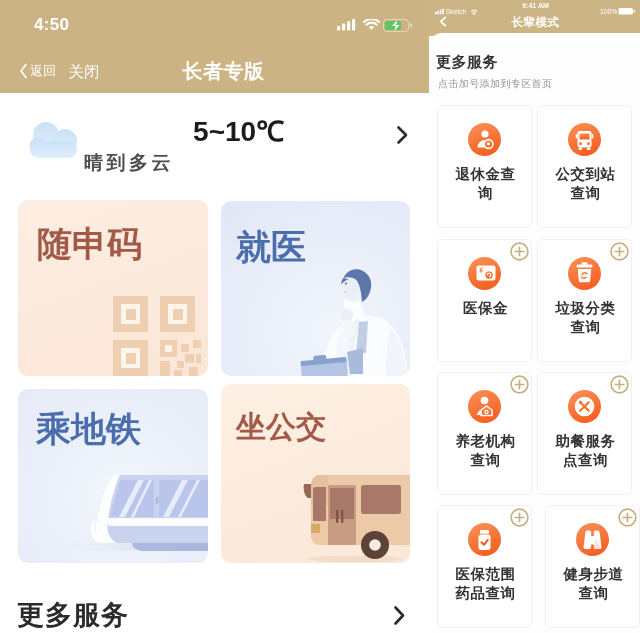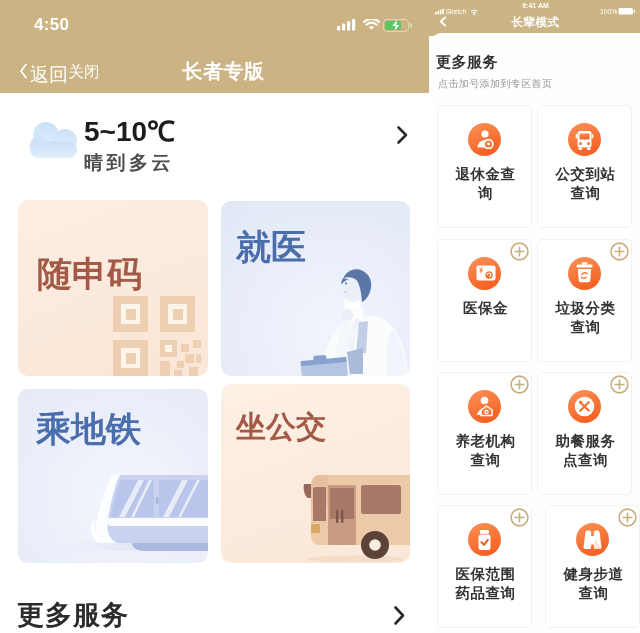--- a/index.html
+++ b/index.html
@@ -38,50 +38,50 @@
       <rect x="0.5" y="0.5" width="25" height="12" rx="3.5" fill="none" stroke="#e2d5b5" stroke-width="1"></rect>
       <rect x="2" y="2" width="16" height="9" rx="2" fill="#5fc663"></rect>
       <path d="M26.8 4 a2.2 2.2 0 0 1 0 5 Z" fill="#e2d5b5"></path>
       <path d="M14.2 1 L9.2 6.8 L12.6 6.8 L11.4 12 L16.6 6 L13.2 6 Z" fill="#fff"></path>
     </svg>
 
     <svg class="abs" style="left:19px;top:63px;" width="9" height="16" viewBox="0 0 9 16">
       <polyline points="7,1.5 2,8 7,14.5" fill="none" stroke="#fff" stroke-width="1.7" stroke-linecap="round" stroke-linejoin="round"></polyline>
     </svg>
 
-    <div class="abs" style="left:30px;top:62px;width:40px;height:22px;color:#fff;font-size:19px;">返回</div>
+    <div class="abs" style="left:30px;top:62px;width:40px;height:22px;color:#fff;font-size:13px;">返回</div>
 
     <div class="abs" style="left:68.5px;top:62px;width:40px;height:22px;color:#fff;font-size:15.5px;">关闭</div>
 
     <div class="abs" style="left:0;top:58px;width:447px;height:24px;text-align:center;color:#fff;font-size:20px;font-weight:bold;letter-spacing:0.5px;">长者专版</div>
 
     <svg class="abs" style="left:28px;top:119px;" width="52" height="42" viewBox="0 0 52 42">
       <defs>
         <linearGradient id="cl" x1="0" y1="0" x2="0" y2="1">
           <stop offset="0" stop-color="#cae1f7"></stop>
             <stop offset="1" stop-color="#e0eefb"></stop>
         </linearGradient>
       </defs>
       <circle cx="18" cy="16" r="13" fill="url(#cl)"></circle>
       <circle cx="37" cy="22" r="12" fill="url(#cl)"></circle>
       <circle cx="11" cy="27" r="9.5" fill="url(#cl)"></circle>
       <rect x="2" y="22" width="47" height="17" rx="8.5" fill="url(#cl)"></rect>
     </svg>
 
-    <div class="abs" style="left:84px;top:111px;width:200px;height:32px;color:#1c1c1c;font-size:28px;font-weight:bold;">5~10℃</div>
+    <div class="abs" style="left:84px;top:111px;width:200px;height:32px;color:#1c1c1c;font-size:28px;font-weight:bold;text-align:right;">5~10℃</div>
 
     <div class="abs" style="left:84px;top:150px;width:200px;height:20px;color:#4d4d4d;font-size:19px;letter-spacing:3.5px;font-weight:bold;">晴到多云</div>
 
     <svg class="abs" style="left:395px;top:125px;" width="14" height="20" viewBox="0 0 14 20">
       <polyline points="3.5,2.5 11,10 3.5,17.5" fill="none" stroke="#2a2a2a" stroke-width="2.6" stroke-linecap="round" stroke-linejoin="round"></polyline>
     </svg>
 
     <div class="abs" style="left:18px;top:200px;width:190px;height:176px;border-radius:10px;background:linear-gradient(160deg,#fdeee3 0%,#fbe9db 60%,#fae6d6 100%);overflow:hidden;">
 
-      <div class="abs" style="left:19px;top:21px;font-size:35px;font-weight:bold;color:#a25a46;margin-top:30px;">随申码</div>
+      <div class="abs" style="left:19px;top:21px;font-size:35px;font-weight:bold;color:#a25a46;">随申码</div>
 
       <svg class="abs" style="left:95px;top:96px;" width="88" height="80" viewBox="0 0 88 80">
         <g>
           <rect x="0" y="0" width="35" height="36" fill="#efcfb2"></rect>
           <rect x="8" y="8" width="19" height="20" fill="#fdf4ea"></rect>
           <rect x="13" y="13" width="10" height="11" fill="#efcfb2"></rect>
           <rect x="47" y="0" width="35" height="36" fill="#efcfb2"></rect>
           <rect x="55" y="8" width="19" height="20" fill="#fdf4ea"></rect>
           <rect x="60" y="13" width="10" height="11" fill="#efcfb2"></rect>
           <rect x="0" y="44" width="35" height="36" fill="#efcfb2"></rect>

